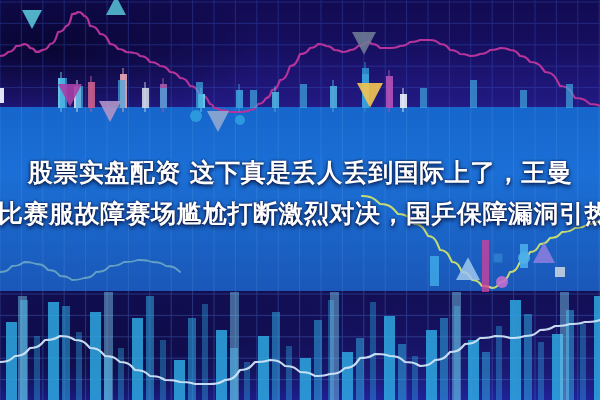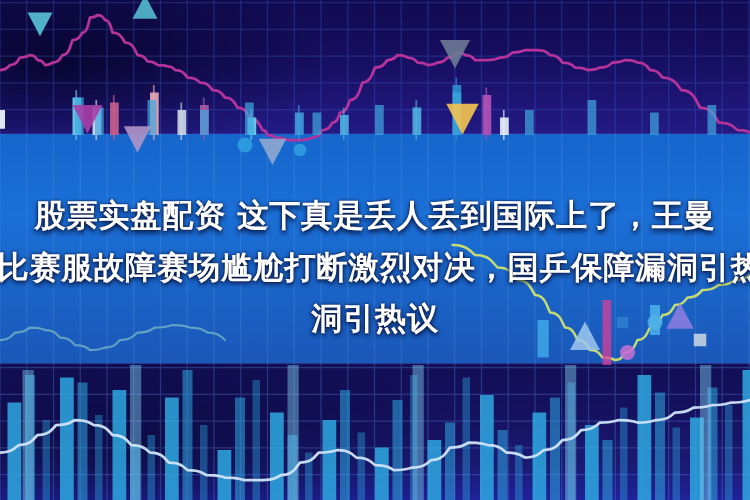--- a/index.html
+++ b/index.html
@@ -1,19 +1,19 @@
 <!DOCTYPE html>
 <html><head>
 <meta charset="utf-8">
 <style>
   html,body{margin:0;padding:0;background:#000;}
   #stage{
     position:relative;width:600px;height:400px;overflow:hidden;
     font-family:"DejaVu Sans","Liberation Sans",sans-serif;
-    background:#701a75;
+    background:#ef4444;
   }
   
   .band{position:absolute;left:0;width:600px;}
   #band-top{top:0;height:107px;background:linear-gradient(180deg,#120b52 0%,#160e5e 40%,#231a84 100%);}
   #band-mid{top:107px;height:184px;background:linear-gradient(180deg,#1666cc 0%,#1b6fd6 35%,#1a63c6 70%,#1a57b8 100%);}
   #band-bot{top:291px;height:109px;background:linear-gradient(180deg,#120f55 0%,#15115f 35%,#1b1a74 75%,#20229a 100%);}
   
   #bot-vignette{position:absolute;left:0;top:291px;width:600px;height:109px;
     background:radial-gradient(ellipse 420px 120px at 18% 60%, rgba(5,3,40,.55), rgba(5,3,40,0) 70%);}
   #top-vignette{position:absolute;left:0;top:0;width:600px;height:107px;
@@ -265,16 +265,15 @@
         <rect x="555" y="267" width="10" height="10" fill="#cfd8e0" opacity="0.85"></rect>
         <rect x="493.5" y="253.5" width="9" height="9" fill="#2f7fd0" opacity="0.85"></rect>
       </g>
     </svg>
 
   <div id="edge-tick"></div>
 
   <div id="headline">
     <span class="ln" id="ln1">股票实盘配资 这下真是丢人丢到国际上了，王曼</span>
     <span class="ln" id="ln2">比赛服故障赛场尴尬打断激烈对决，国乒保障漏洞引热</span>
-    <span class="ln" id="ln3">洞引热议</span>
   </div>
 
 </div>
 
 </body></html>

